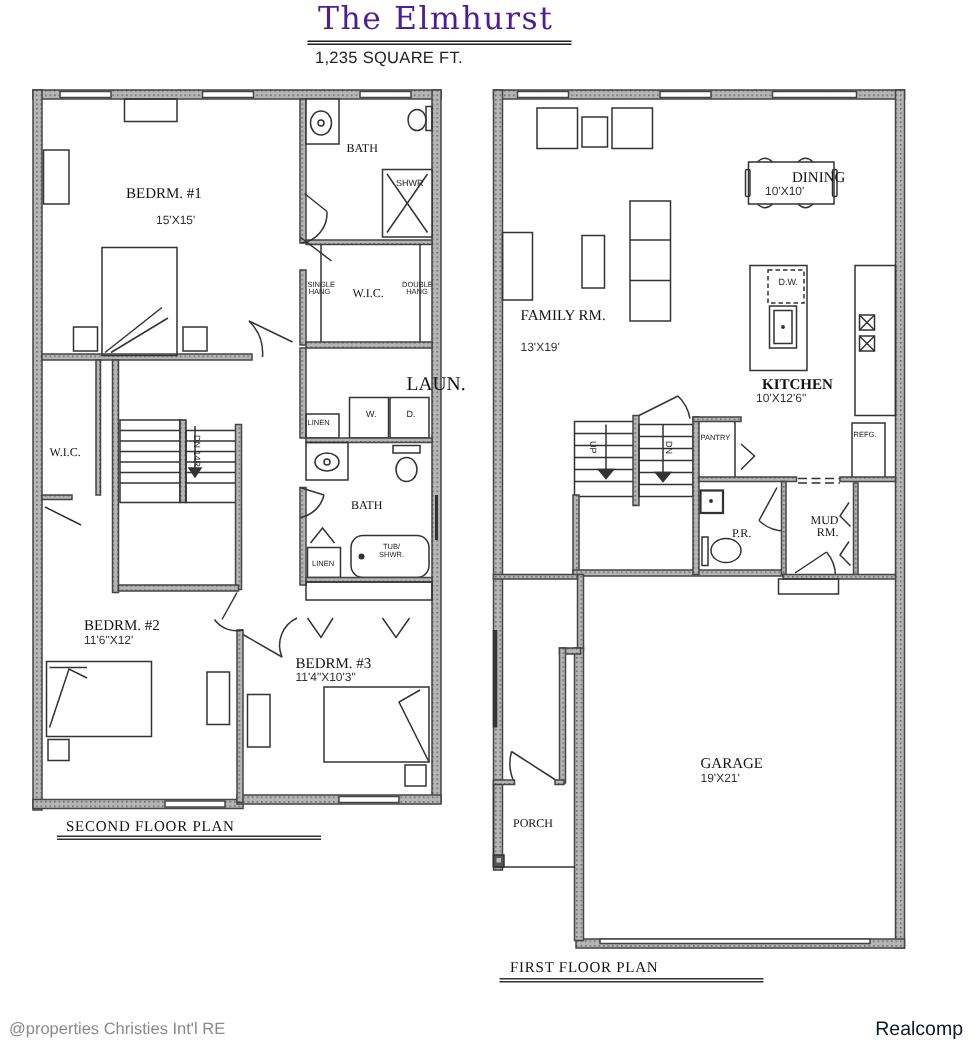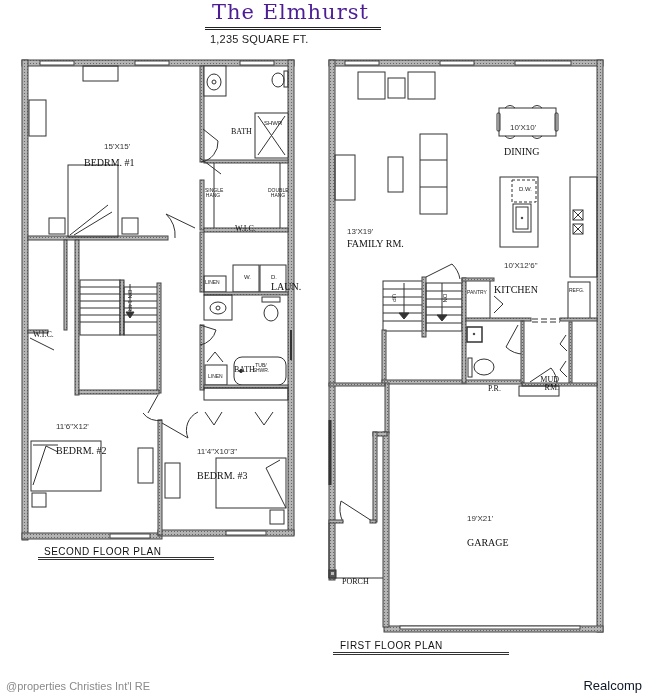--- a/index.html
+++ b/index.html
@@ -1,24 +1,24 @@
 <!DOCTYPE html>
 <html><head>
 <meta charset="utf-8">
 <style>
   html, body { margin:0; padding:0; background:#ffffff; }
   body { width:650px; height:696px; position:relative; overflow:hidden; font-family:"Liberation Sans", sans-serif; color:#222; }
   .title { position:absolute; left:212px; top:0px; font-family:"DejaVu Serif", serif; font-size:21px; letter-spacing:1px; color:#4c1d95; }
   .title-rule { position:absolute; left:205px; top:27px; width:176px; height:0; border-top:1px solid #222; border-bottom:1px solid #222; padding-top:1px; }
   .subtitle { position:absolute; left:210px; top:33px; font-size:11px; color:#222; letter-spacing:0.2px; }
   svg.plan { position:absolute; left:0; top:0; }
-  .lbl { position:absolute; font-family:"Liberation Serif", serif; font-size:10px; color:#111; white-space:nowrap; line-height:1;margin-top:33px; }
+  .lbl { position:absolute; font-family:"Liberation Serif", serif; font-size:10px; color:#111; white-space:nowrap; line-height:1; }
   .dim { position:absolute; font-size:8px; color:#333; white-space:nowrap; line-height:1; }
   .tiny { position:absolute; font-size:6px; color:#222; white-space:nowrap; line-height:1; }
-  .plan-caption { position:absolute; font-family:Liberation Sans, sans-serif; font-size:10px; color:#111; letter-spacing:0.5px; }
+  .plan-caption { position:absolute; font-family:Liberation Serif, serif; font-size:10px; color:#111; letter-spacing:0.5px; }
   .plan-caption-rule { position:absolute; height:0; border-top:1px solid #333; border-bottom:1px solid #333; padding-top:1px; }
   .footer-left { position:absolute; left:6px; top:680px; font-size:11px; color:#8a8a8a; }
   .footer-right { position:absolute; right:8px; top:678px; font-size:13px; color:#0f172a; }
 </style>
 </head>
 <body>
 
 <div class="title">The Elmhurst</div>
 <div class="title-rule"></div>
 <div class="subtitle">1,235 SQUARE FT.</div>
@@ -262,42 +262,42 @@
   </g>
 </svg>
 
 <div class="lbl" style="left:84px;top:125px;">BEDRM. #1</div>
 <div class="dim" style="left:84px;top:143px;margin-left:20px;">15'X15'</div>
 <div class="lbl" style="left:231px;top:95px;font-size:8px;">BATH</div>
 <div class="tiny" style="left:264px;top:120px;">SHWR</div>
 <div class="lbl" style="left:235px;top:192px;font-size:8px;">W.I.C.</div>
 <div class="tiny" style="left:205px;top:188px;width:16px;white-space:normal;text-align:center;font-size:5px;">SINGLE HANG</div>
 <div class="tiny" style="left:268px;top:188px;width:20px;white-space:normal;text-align:center;font-size:5px;">DOUBLE HANG</div>
-<div class="lbl" style="left:238px;top:249px;font-size:10px;padding-left:33px;">LAUN.</div>
+<div class="lbl" style="left:238px;top:249px;font-size:13px;padding-left:33px;">LAUN.</div>
 <div class="tiny" style="left:244px;top:274px;">W.</div>
 <div class="tiny" style="left:271px;top:274px;">D.</div>
 <div class="tiny" style="left:205px;top:280px;font-size:5px;">LINEN</div>
 <div class="lbl" style="left:234px;top:333px;font-size:8px;">BATH</div>
 <div class="tiny" style="left:249px;top:363px;width:24px;white-space:normal;text-align:center;font-size:5px;">TUB/ SHWR.</div>
 <div class="tiny" style="left:208px;top:374px;font-size:5px;">LINEN</div>
 <div class="lbl" style="left:33px;top:298px;font-size:8px;">W.I.C.</div>
 <div class="tiny" style="left:133px;top:290px;transform:rotate(90deg);transform-origin:left top;">DN 14R</div>
 <div class="lbl" style="left:56px;top:413px;">BEDRM. #2</div>
 <div class="dim" style="left:56px;top:423px;">11'6"X12'</div>
 <div class="lbl" style="left:197px;top:438px;">BEDRM. #3</div>
 <div class="dim" style="left:197px;top:448px;">11'4"X10'3"</div>
 
 <div class="plan-caption" style="left:44px;top:546px;">SECOND FLOOR PLAN</div>
 <div class="plan-caption-rule" style="left:38px;top:557px;width:176px;"></div>
 
-<div class="lbl" style="left:504px;top:114px;">DINING</div>
+<div class="lbl" style="left:528px;top:114px;">DINING</div>
 <div class="dim" style="left:510px;top:124px;">10'X10'</div>
 <div class="lbl" style="left:347px;top:206px;">FAMILY RM.</div>
 <div class="dim" style="left:347px;top:216px;margin-top:12px;">13'X19'</div>
-<div class="lbl" style="left:494px;top:252px;">KITCHEN</div>
+<div class="lbl" style="left:508px;top:252px;font-weight:bold;">KITCHEN</div>
 <div class="dim" style="left:504px;top:262px;">10'X12'6"</div>
 <div class="tiny" style="left:519px;top:186px;">D.W.</div>
 <div class="tiny" style="left:569px;top:288px;font-size:5px;">REFG.</div>
 <div class="tiny" style="left:467px;top:290px;font-size:5px;">PANTRY</div>
 <div class="tiny" style="left:397px;top:294px;transform:rotate(90deg);transform-origin:left top;">UP</div>
 <div class="tiny" style="left:448px;top:294px;transform:rotate(90deg);transform-origin:left top;">DN</div>
 <div class="lbl" style="left:488px;top:352px;font-size:8px;">P.R.</div>
 <div class="lbl" style="left:535px;top:343px;font-size:8px;width:24px;white-space:normal;text-align:right;">MUD RM.</div>
 <div class="lbl" style="left:467px;top:505px;">GARAGE</div>
 <div class="dim" style="left:467px;top:515px;">19'X21'</div>

